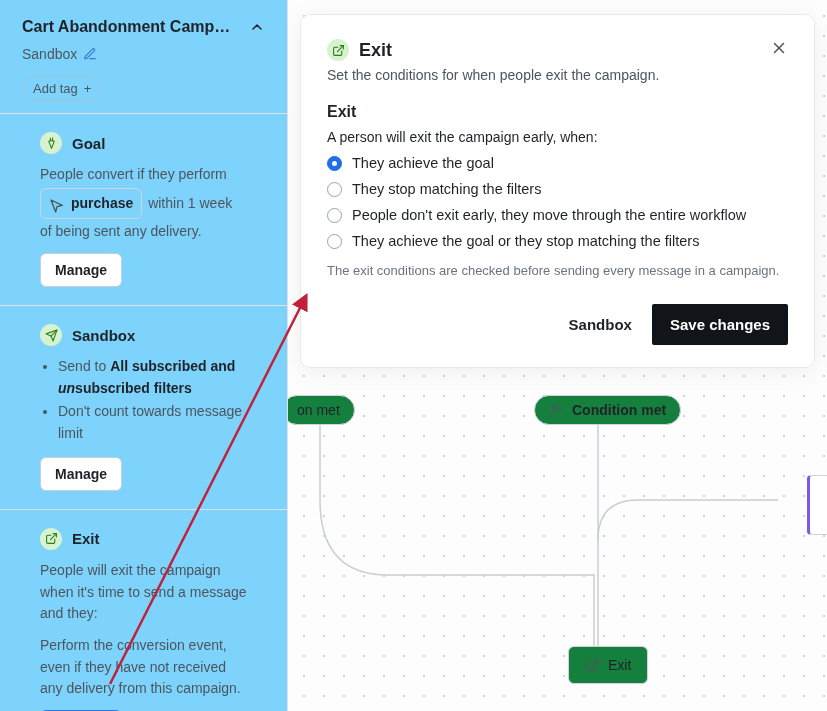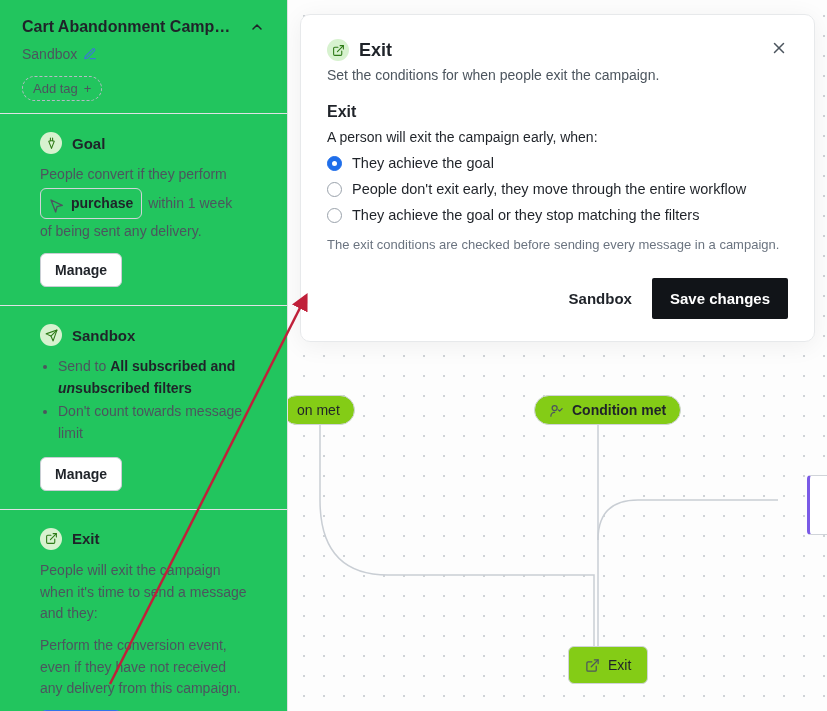--- a/index.html
+++ b/index.html
@@ -17,21 +17,21 @@
     display: flex;
     height: 711px;
     position: relative;
     background: #fff;
   }
   
   .sidebar {
     width: 288px;
     min-width: 288px;
     border-right: 1px solid #e0e2e5;
-    background: #22c55e;
+    background: #7dd3fc;
     overflow-y: auto;
     height: 100%;
     display: flex;
     flex-direction: column;
     z-index: 5;
   }
   .side-header {
     padding: 18px 22px 12px 22px;
     border-bottom: 1px solid #e0e2e5;
   }
@@ -159,21 +159,21 @@
     background-image: radial-gradient(#cfd3d7 0.8px, transparent 0.8px);
     background-size: 20px 20px;
     background-position: 6px 6px;
   }
   .lines { position:absolute; inset:0; }
 
   .node {
     position: absolute;
     border: 1px solid #d0d4d9;
     border-radius: 16px;
-    background: #84cc16;
+    background: #15803d;
     padding: 6px 14px;
     font-size: 14px;
     color: #1f2329;
     display: flex;
     align-items: center;
     gap: 8px;
   }
   .node svg { width:15px; height:15px; stroke:#4c555e; fill:none; stroke-width:2; stroke-linecap:round; stroke-linejoin:round;}
   .node.exit { border-radius: 6px; padding: 10px 16px; font-weight:500;}
   .node.cond-left { left: -6px; top: 395px; }
@@ -390,20 +390,24 @@
     <h3>Exit</h3>
     <p class="lead">A person will exit the campaign early, when:</p>
 
     <div class="radios" id="radio-group">
         <div class="radio-row selected">
           <span class="radio-dot"></span>
           <span class="radio-label">They achieve the goal</span>
         </div>
         <div class="radio-row">
           <span class="radio-dot"></span>
+          <span class="radio-label">They stop matching the filters</span>
+        </div>
+        <div class="radio-row">
+          <span class="radio-dot"></span>
           <span class="radio-label">People don't exit early, they move through the entire workflow</span>
         </div>
         <div class="radio-row">
           <span class="radio-dot"></span>
           <span class="radio-label">They achieve the goal or they stop matching the filters</span>
         </div>
       </div>
 
     <p class="footnote">The exit conditions are checked before sending every message in a campaign.</p>
 

